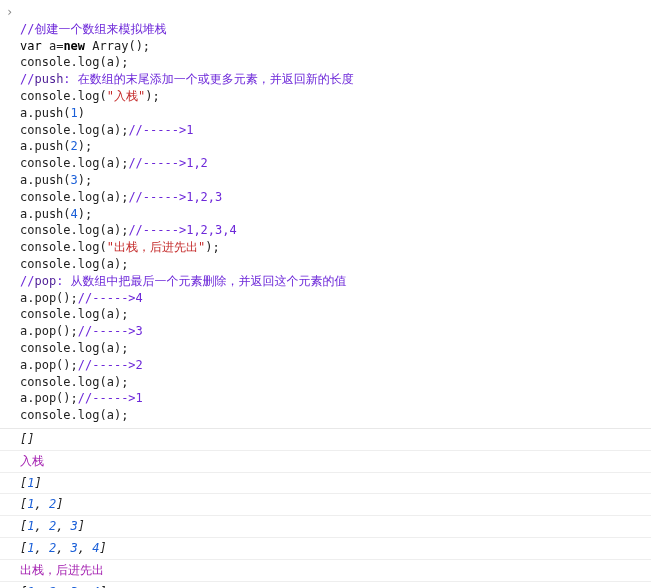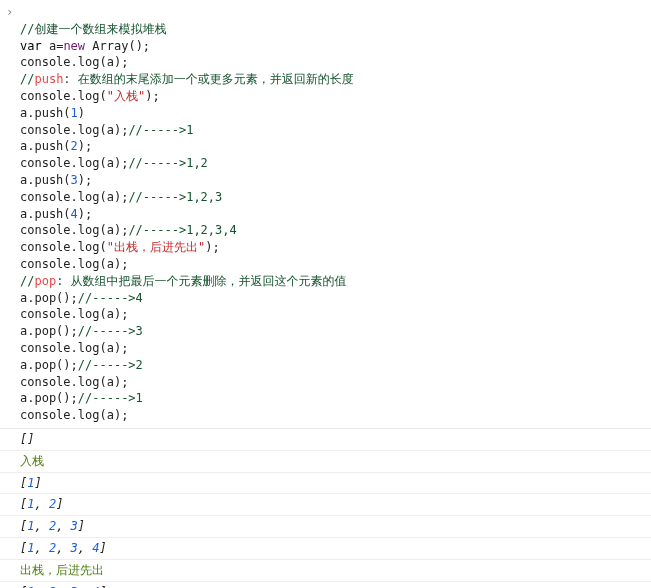--- a/index.html
+++ b/index.html
@@ -25,28 +25,28 @@
     color: #888;
   }
   .output-line {
     padding: 2px 0 2px 20px;
     border-bottom: 1px solid #eee;
     font-style: italic;
     color: #333;
   }
   .output-line.text {
     font-style: normal;
-    color: #4d7c0f;
+    color: #a21caf;
   }
-  .c-comment { color: #14532d; }
+  .c-comment { color: #6d28d9; }
   .c-keyword { color: #000000; }
-  .c-new { color: #701a75; }
+  .c-new { color: #000000; font-weight: bold; }
   .c-num { color: #1a5fd8; }
   .c-str { color: #c42929; }
-  .c-orange { color: #ef4444; }
+  .c-orange { color: #4c1d95; }
   .br-num { color: #1a5fd8; font-style: italic; }
   .br-br { color: #222; font-style: italic; }
 </style>
 </head>
 <body>
 
 <div class="code-block">
 <span class="caret">›</span><span class="c-comment">//创建一个数组来模拟堆栈</span>
 <span class="c-keyword">var</span><span> a=</span><span class="c-new">new</span><span> Array();</span>
 <span>console.log(a);</span>

